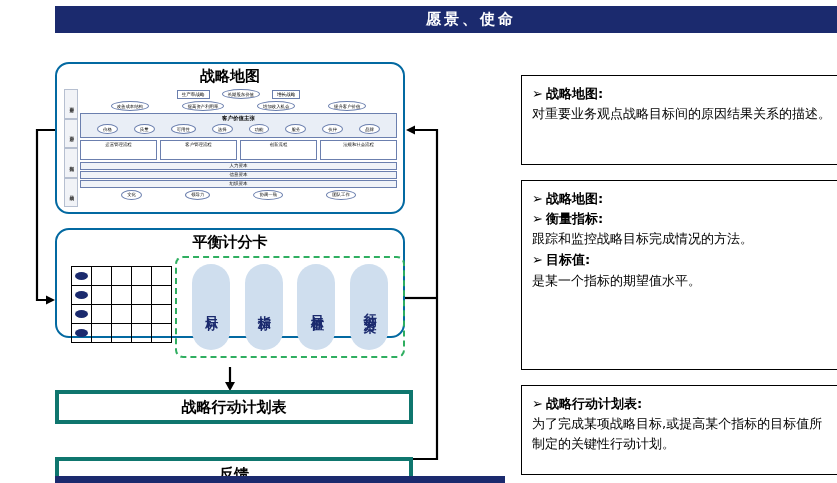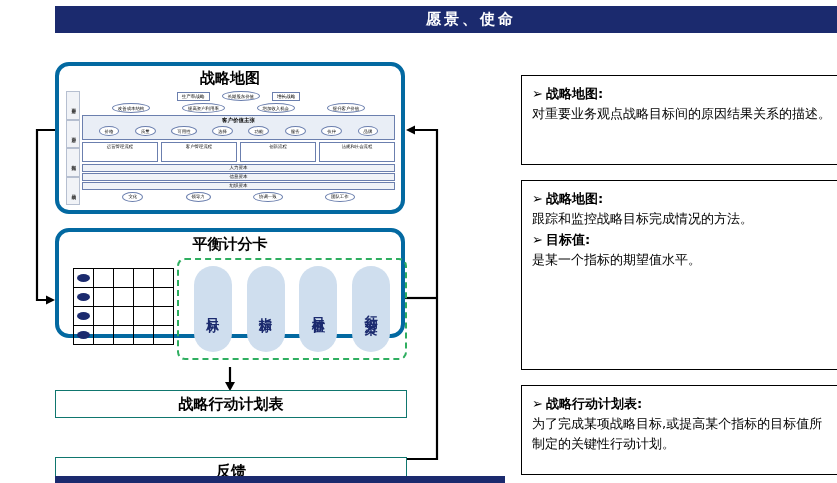--- a/index.html
+++ b/index.html
@@ -6,26 +6,26 @@
   .canvas{position:relative;width:837px;height:483px;background:#fff;overflow:hidden;
           font-family:"DejaVu Sans",sans-serif;color:#000;}
 
   .topbar{position:absolute;left:55px;top:6px;width:832px;height:27px;background:var(--navy);
           color:#fff;display:flex;align-items:center;justify-content:center;
           font-weight:bold;font-size:15px;letter-spacing:3px;}
   .bottombar{position:absolute;left:55px;top:476px;width:450px;height:7px;background:var(--navy);}
 
   svg.arrows{position:absolute;left:0;top:0;pointer-events:none;}
 
-  .rounded-box{position:absolute;border:4px solid #0369a1;border-radius:14px;background:#fff;box-sizing:border-box;}
+  .rounded-box{position:absolute;border:2px solid #0369a1;border-radius:14px;background:#fff;box-sizing:border-box;font-family:Liberation Mono, monospace;}
   #strategy-map-box{left:55px;top:62px;width:350px;height:152px;}
   #bsc-box{left:55px;top:228px;width:350px;height:110px;}
   .box-title{text-align:center;font-weight:bold;font-size:15px;margin-top:3px;}
 
-  .plain-box{position:absolute;left:55px;width:350px;height:26px;border:1px solid #0f766e;background:#fff;
+  .plain-box{position:absolute;left:55px;width:350px;height:26px;border:4px solid #0f766e;background:#fff;
              display:flex;align-items:center;justify-content:center;font-weight:bold;font-size:15px;box-sizing:content-box;}
   #action-plan-box{top:390px;}
   #feedback-box{top:457px;align-items:center;}
 
   
   #mini-map{position:absolute;left:7px;right:6px;top:25px;bottom:5px;display:flex;}
   #persp-col{width:14px;display:flex;flex-direction:column;margin-right:2px;}
   .persp-label{flex:1;writing-mode:vertical-rl;text-orientation:upright;font-size:4.5px;line-height:1;
                display:flex;align-items:center;justify-content:center;background:#f1f3f7;
                border:0.5px solid #b6bfd0;color:#333;}
@@ -197,20 +197,21 @@
   <div class="plain-box" id="feedback-box">
     <span>反馈</span>
   </div>
 
   <div class="def-box" id="def-0">
       <div class="term-line"><span class="bullet">➢</span><span class="term">战略地图:</span></div>
       <div class="desc">对重要业务观点战略目标间的原因结果关系的描述。</div>
     </div>
   <div class="def-box" id="def-1">
       <div class="term-line"><span class="bullet">➢</span><span class="term">战略地图:</span></div>
+      <div class="term-line"><span class="bullet">➢</span><span class="term">衡量指标:</span></div>
       <div class="desc">跟踪和监控战略目标完成情况的方法。</div>
       <div class="term-line"><span class="bullet">➢</span><span class="term">目标值:</span></div>
       <div class="desc">是某一个指标的期望值水平。</div>
     </div>
   <div class="def-box" id="def-2">
       <div class="term-line"><span class="bullet">➢</span><span class="term">战略行动计划表:</span></div>
       <div class="desc">为了完成某项战略目标,或提高某个指标的目标值所制定的关键性行动计划。</div>
     </div>
 
   <div class="bottombar"></div>

